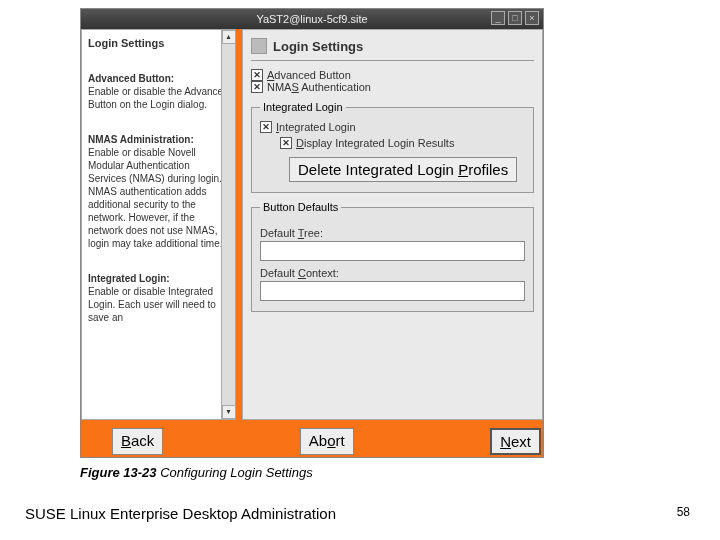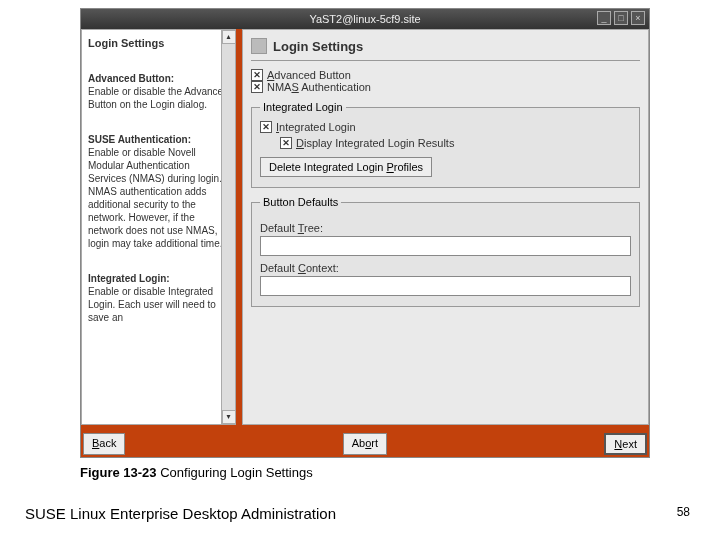--- a/index.html
+++ b/index.html
@@ -1,42 +1,42 @@
 <!DOCTYPE html>
 <html><head>
 <meta charset="utf-8">
 <style>
   * { box-sizing: border-box; margin: 0; padding: 0; }
   body { font-family: Arial, Helvetica, sans-serif; font-size: 11px; background: #fff; width: 720px; height: 540px; position: relative; }
-  .window { position: absolute; left: 80px; top: 8px; width: 570px; height: 450px; border: 1px solid #888; background: #c2410c; }
+  .window { position: absolute; left: 80px; top: 8px; width: 464px; height: 450px; border: 1px solid #888; background: #f97316; }
   .titlebar { height: 20px; background: linear-gradient(#555,#333); color: #eee; display: flex; align-items: center; justify-content: center; font-size: 11px; position: relative; }
   .titlebtns { position: absolute; right: 4px; top: 2px; display: flex; gap: 3px; }
   .titlebtn { width: 14px; height: 14px; border: 1px solid #aaa; background: #555; color: #ccc; font-size: 9px; display: flex; align-items: center; justify-content: center; cursor: pointer; }
   .client { display: flex; flex-direction: column; height: calc(100% - 20px); padding: 0; gap: 6px; }
   .panes { display: flex; gap: 6px; flex: 1; min-height: 0; }
   .helppanel { width: 155px; background: #fff; border: 1px solid #aaa; padding: 6px; position: relative; overflow: hidden; font-size: 10px; line-height: 1.3; color: #333; }
   .helppanel h4 { font-size: 11px; font-weight: bold; margin-bottom: 4px; }
   .helppanel .sect { margin-top: 22px; }
   .helppanel .sect b { font-size: 10px; }
   .scroll { position: absolute; right: 0; top: 0; bottom: 0; width: 14px; background: #ddd; border-left: 1px solid #aaa; display: flex; flex-direction: column; justify-content: space-between; align-items: center; }
   .scrollbtn { width: 14px; height: 14px; background: #eee; border: 1px solid #aaa; display: flex; align-items: center; justify-content: center; font-size: 8px; cursor: pointer; }
   .mainpanel { flex: 1; background: #eaeaea; border: 1px solid #aaa; padding: 8px; display: flex; flex-direction: column; gap: 8px; }
   .mp-header { display: flex; align-items: center; gap: 6px; font-weight: bold; font-size: 13px; color: #333; border-bottom: 1px solid #999; padding-bottom: 6px; }
   .appicon { width: 16px; height: 16px; background: #bbb; border: 1px solid #999; }
   .checkrow { display: flex; align-items: center; gap: 4px; font-size: 11px; color: #333; }
   .chk { width: 12px; height: 12px; border: 1px solid #555; background: #fff; display: flex; align-items: center; justify-content: center; font-size: 9px; cursor: pointer; font-weight: bold; }
   fieldset.group { border: 1px solid #999; padding: 8px 8px 10px 8px; background: #e4e4e4; }
   legend { font-size: 11px; padding: 0 3px; }
   .nested { margin-left: 20px; margin-top: 4px; }
-  .btn { border: 1px solid #888; background: #eee; padding: 3px 8px; font-size: 11px; cursor: pointer; display: inline-block; }
+  .btn { border: 1px solid #888; background: #eee; padding: 3px 8px; font-size: 15px; cursor: pointer; display: inline-block; margin-left: 29px; }
   label.lbl { font-size: 11px; display: block; margin-top: 6px; color: #333; }
   input.txt { width: 100%; padding: 3px; border: 1px solid #888; font-size: 11px; margin-top: 2px; background: #fff; }
   .btnbar { display: flex; justify-content: space-between; padding: 2px; }
   .btnbar .left, .btnbar .right { display: flex; gap: 60px; }
-  .caption { position: absolute; left: 80px; top: 465px; font-size: 13px; }
+  .caption { position: absolute; left: 80px; top: 465px; font-size: 13px; font-style: italic; }
   .footer-title { position: absolute; left: 25px; top: 505px; font-size: 15px; }
   .footer-page { position: absolute; right: 30px; top: 505px; font-size: 12px; }
   .u { text-decoration: underline; }
 </style>
 </head>
 <body>
 
 <div class="window">
   <div class="titlebar">
     <span>YaST2@linux-5cf9.site</span>
@@ -49,21 +49,21 @@
   <div class="client">
     <div class="panes">
 
       <div class="helppanel">
         <h4>Login Settings</h4>
         <div class="sect">
           <b>Advanced Button:</b>
           <div>Enable or disable the Advanced Button on the Login dialog.</div>
         </div>
         <div class="sect">
-          <b>SUSE Authentication:</b>
+          <b>NMAS Administration:</b>
           <div>Enable or disable Novell Modular Authentication Services (NMAS) during login. NMAS authentication adds additional security to the network. However, if the network does not use NMAS, login may take additional time.</div>
         </div>
         <div class="sect">
           <b>Integrated Login:</b>
           <div>Enable or disable Integrated Login. Each user will need to save an</div>
         </div>
         <div class="scroll">
           <div class="scrollbtn">▴</div>
           <div class="scrollbtn">▾</div>
         </div>

